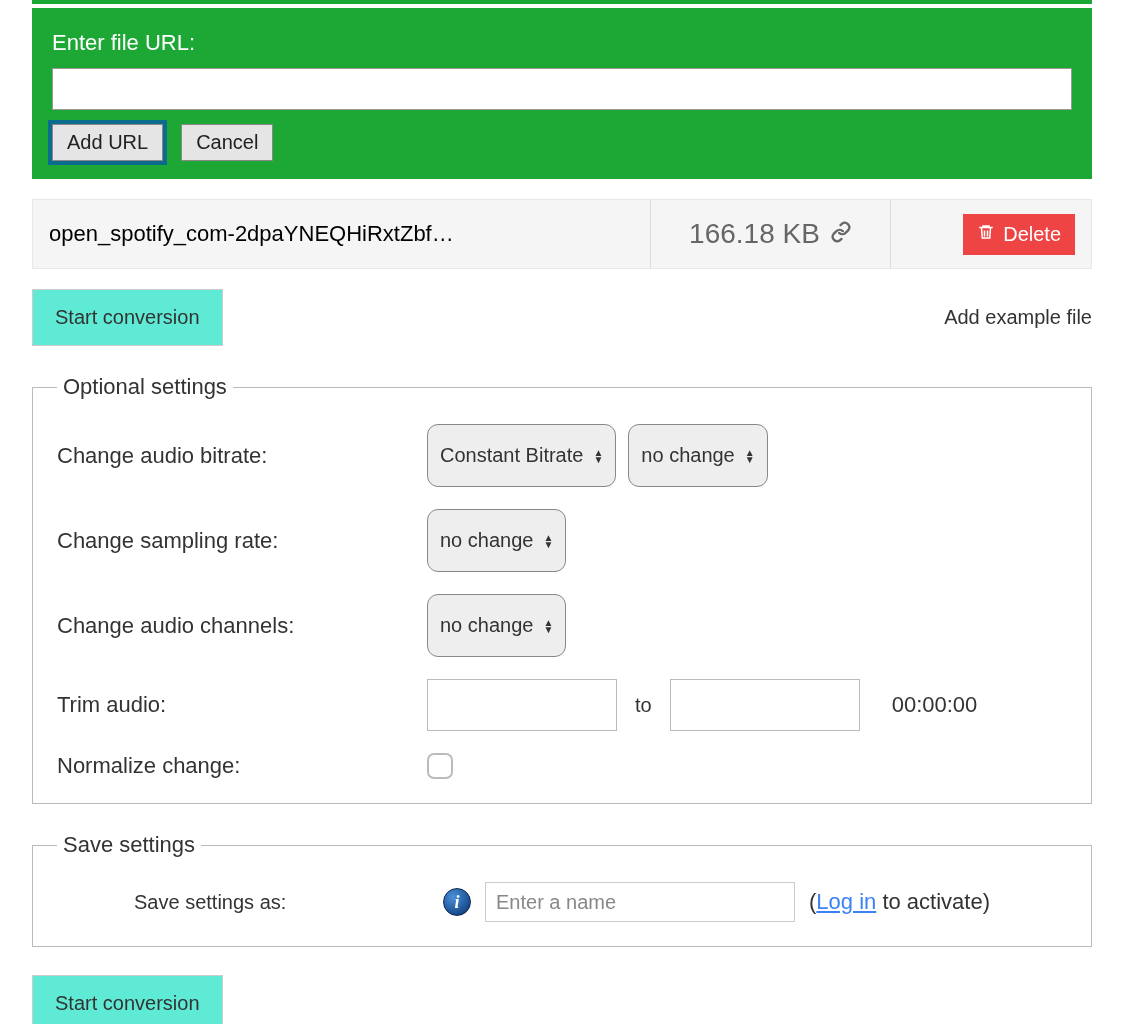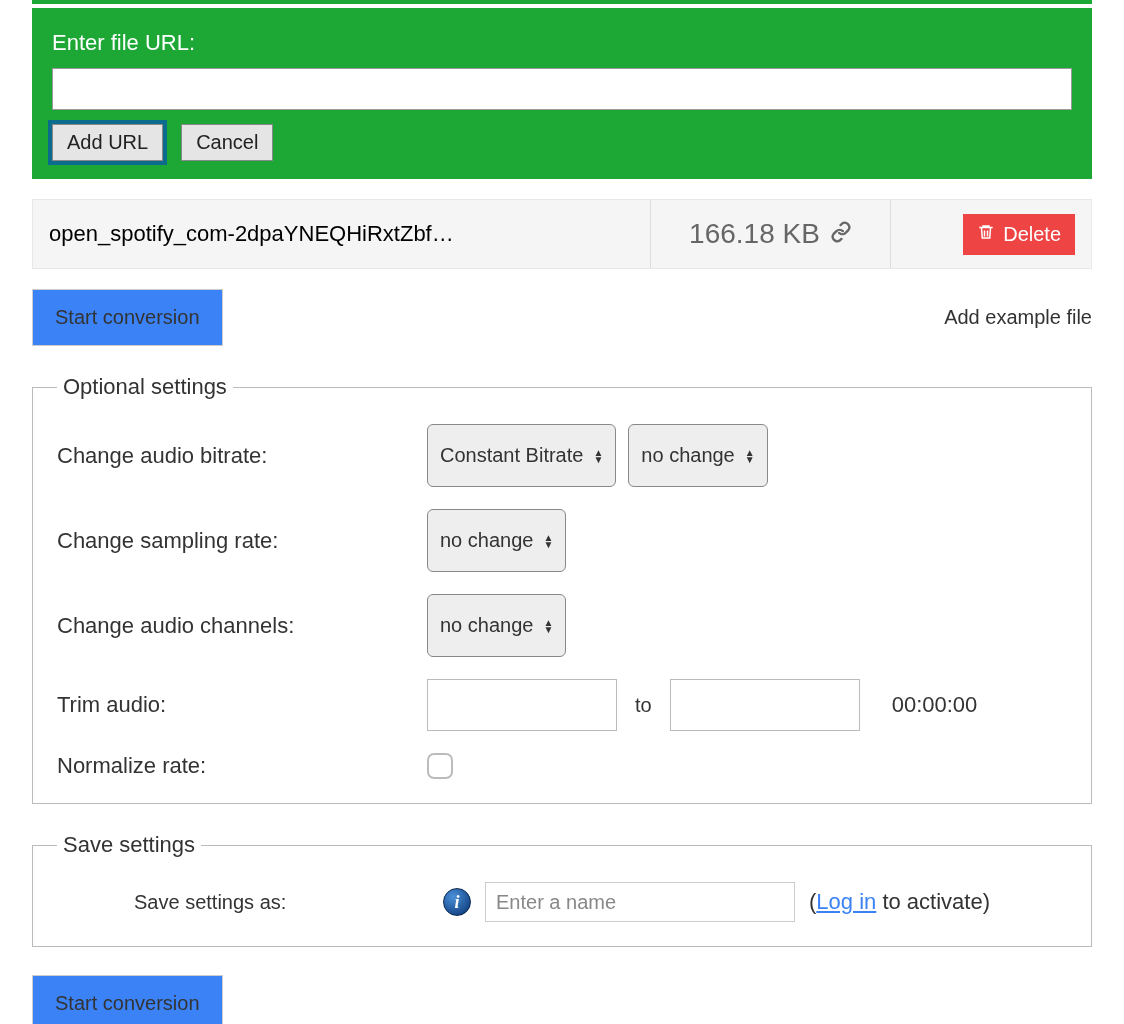--- a/index.html
+++ b/index.html
@@ -98,21 +98,21 @@
   cursor: pointer;
   font-family: inherit;
 }
 .section-row {
   margin: 20px 32px 0 32px;
   display: flex;
   justify-content: space-between;
   align-items: center;
 }
 .start-btn {
-  background: #3b82f6;
+  background: #5eead4;
   border: 1px solid #ccc;
   padding: 16px 22px;
   font-size: 20px;
   color: #333;
   cursor: pointer;
   font-family: inherit;
 }
 .example-link {
   color: #333;
   font-size: 20px;
@@ -144,21 +144,21 @@
   align-items: center;
   gap: 12px;
   flex-wrap: wrap;
 }
 .select {
   display: inline-flex;
   align-items: center;
   gap: 10px;
   background: #eee;
   border: 1px solid #888;
-  border-radius: 6px;
+  border-radius: 11px;
   padding: 19px 12px;
   font-size: 20px;
   color: #333;
   cursor: pointer;
 }
 .select-arrows {
   display: inline-flex;
   flex-direction: column;
   line-height: 7px;
   font-size: 10px;
@@ -335,21 +335,21 @@
     <div class="setting-label">Trim audio:</div>
     <div class="setting-controls">
       <input class="text-input" type="text" style="">
       <span class="trim-to">to</span>
       <input class="text-input" type="text" style="">
       <span class="duration">00:00:00</span>
     </div>
   </div>
 
   <div class="setting-row">
-    <div class="setting-label">Normalize rate:</div>
+    <div class="setting-label">Normalize change:</div>
     <div class="setting-controls">
       <div class="checkbox"></div>
     </div>
   </div>
 </fieldset>
 
 <fieldset>
   <legend>Save settings</legend>
   <div class="save-row">
     <div class="save-label-col">

